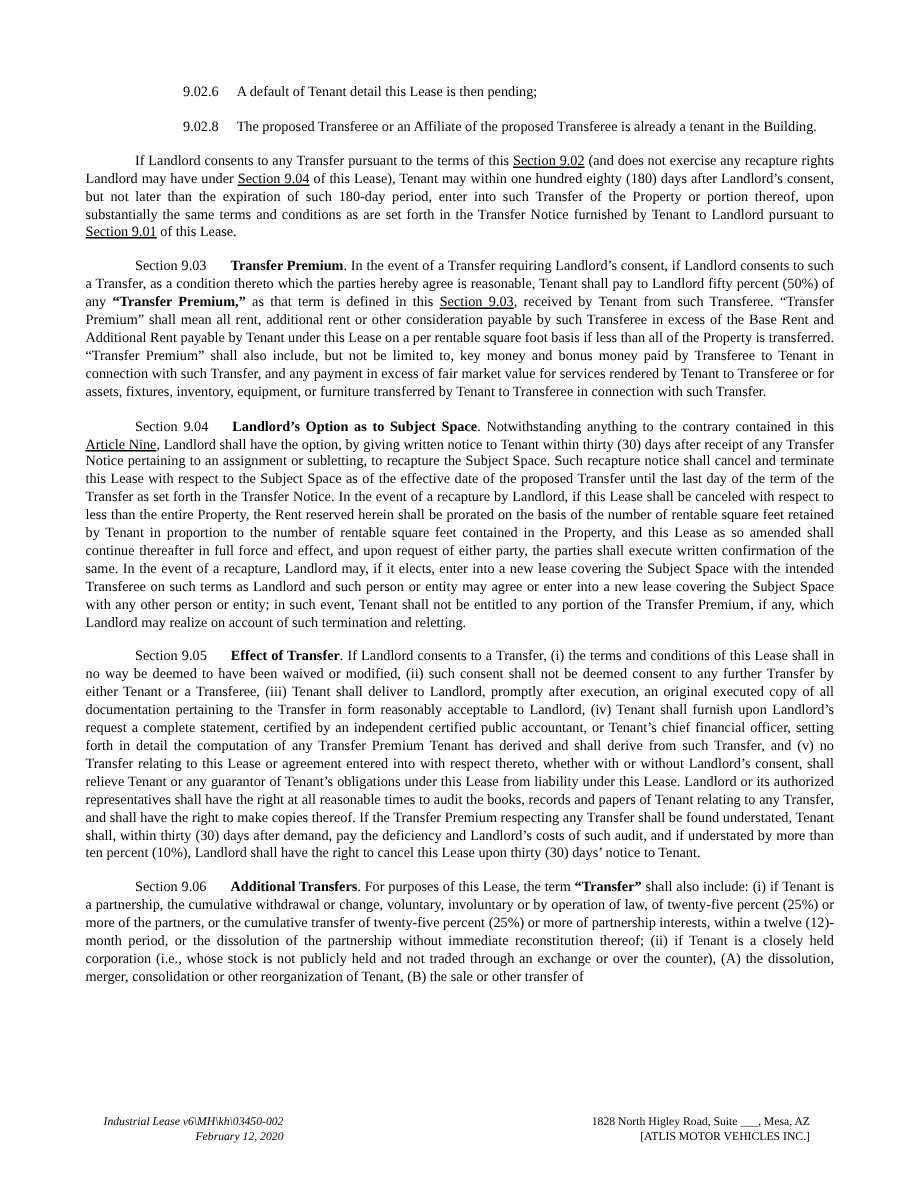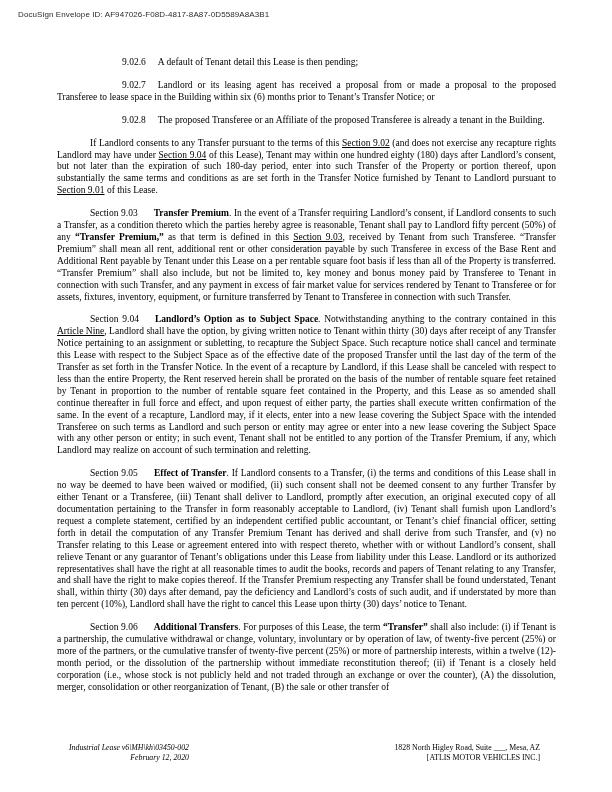--- a/index.html
+++ b/index.html
@@ -68,25 +68,23 @@
     width: 475px;
     text-align: center;
     font-size: 9.5px;
   }
 </style>
 </head>
 <body>
 
 <div class="page">
 
-  <div class="docusign-header">DocuSign Envelope ID: AF947026-F08D-4817-8A87-0D5589A8A3B1</div>
 
   <div class="doc-body">
       <p class="para sub"><span>9.02.6</span><span class="tab"></span><span>A default of Tenant detail this Lease is then pending;</span></p>
-      <p class="para sub"><span>9.02.7</span><span class="tab"></span><span>Landlord or its leasing agent has received a proposal from or made a proposal to the proposed Transferee to lease space in the Building within six (6) months prior to Tenant’s Transfer Notice; or</span></p>
       <p class="para sub"><span>9.02.8</span><span class="tab"></span><span>The proposed Transferee or an Affiliate of the proposed Transferee is already a tenant in the Building.</span></p>
       <p class="para indent"><span>If Landlord consents to any Transfer pursuant to the terms of this </span><span class="u">Section 9.02</span><span> (and does not exercise any recapture rights Landlord may have under </span><span class="u">Section 9.04</span><span> of this Lease), Tenant may within one hundred eighty (180) days after Landlord’s consent, but not later than the expiration of such 180-day period, enter into such Transfer of the Property or portion thereof, upon substantially the same terms and conditions as are set forth in the Transfer Notice furnished by Tenant to Landlord pursuant to </span><span class="u">Section 9.01</span><span> of this Lease.</span></p>
       <p class="para sect"><span>Section 9.03</span><span class="tab"></span><span class="b">Transfer Premium</span><span>.  In the event of a Transfer requiring Landlord’s consent, if Landlord consents to such a Transfer, as a condition thereto which the parties hereby agree is reasonable, Tenant shall pay to Landlord fifty percent (50%) of any </span><span class="b">“Transfer Premium,”</span><span> as that term is defined in this </span><span class="u">Section 9.03</span><span>, received by Tenant from such Transferee.  “Transfer Premium” shall mean all rent, additional rent or other consideration payable by such Transferee in excess of the Base Rent and Additional Rent payable by Tenant under this Lease on a per rentable square foot basis if less than all of the Property is transferred.  “Transfer Premium” shall also include, but not be limited to, key money and bonus money paid by Transferee to Tenant in connection with such Transfer, and any payment in excess of fair market value for services rendered by Tenant to Transferee or for assets, fixtures, inventory, equipment, or furniture transferred by Tenant to Transferee in connection with such Transfer.</span></p>
       <p class="para sect"><span>Section 9.04</span><span class="tab"></span><span class="b">Landlord’s Option as to Subject Space</span><span>.  Notwithstanding anything to the contrary contained in this </span><span class="u">Article Nine</span><span>, Landlord shall have the option, by giving written notice to Tenant within thirty (30) days after receipt of any Transfer Notice pertaining to an assignment or subletting, to recapture the Subject Space.  Such recapture notice shall cancel and terminate this Lease with respect to the Subject Space as of the effective date of the proposed Transfer until the last day of the term of the Transfer as set forth in the Transfer Notice.  In the event of a recapture by Landlord, if this Lease shall be canceled with respect to less than the entire Property, the Rent reserved herein shall be prorated on the basis of the number of rentable square feet retained by Tenant in proportion to the number of rentable square feet contained in the Property, and this Lease as so amended shall continue thereafter in full force and effect, and upon request of either party, the parties shall execute written confirmation of the same.  In the event of a recapture, Landlord may, if it elects, enter into a new lease covering the Subject Space with the intended Transferee on such terms as Landlord and such person or entity may agree or enter into a new lease covering the Subject Space with any other person or entity; in such event, Tenant shall not be entitled to any portion of the Transfer Premium, if any, which Landlord may realize on account of such termination and reletting.</span></p>
       <p class="para sect"><span>Section 9.05</span><span class="tab"></span><span class="b">Effect of Transfer</span><span>.  If Landlord consents to a Transfer, (i) the terms and conditions of this Lease shall in no way be deemed to have been waived or modified, (ii) such consent shall not be deemed consent to any further Transfer by either Tenant or a Transferee, (iii) Tenant shall deliver to Landlord, promptly after execution, an original executed copy of all documentation pertaining to the Transfer in form reasonably acceptable to Landlord, (iv) Tenant shall furnish upon Landlord’s request a complete statement, certified by an independent certified public accountant, or Tenant’s chief financial officer, setting forth in detail the computation of any Transfer Premium Tenant has derived and shall derive from such Transfer, and (v) no Transfer relating to this Lease or agreement entered into with respect thereto, whether with or without Landlord’s consent, shall relieve Tenant or any guarantor of Tenant’s obligations under this Lease from liability under this Lease.  Landlord or its authorized representatives shall have the right at all reasonable times to audit the books, records and papers of Tenant relating to any Transfer, and shall have the right to make copies thereof.  If the Transfer Premium respecting any Transfer shall be found understated, Tenant shall, within thirty (30) days after demand, pay the deficiency and Landlord’s costs of such audit, and if understated by more than ten percent (10%), Landlord shall have the right to cancel this Lease upon thirty (30) days’ notice to Tenant.</span></p>
       <p class="para sect"><span>Section 9.06</span><span class="tab"></span><span class="b">Additional Transfers</span><span>.  For purposes of this Lease, the term </span><span class="b">“Transfer”</span><span> shall also include:  (i) if Tenant is a partnership, the cumulative withdrawal or change, voluntary, involuntary or by operation of law, of twenty-five percent (25%) or more of the partners, or the cumulative transfer of twenty-five percent (25%) or more of partnership interests, within a twelve (12)-month period, or the dissolution of the partnership without immediate reconstitution thereof; (ii) if Tenant is a closely held corporation (i.e., whose stock is not publicly held and not traded through an exchange or over the counter), (A) the dissolution, merger, consolidation or other reorganization of Tenant, (B) the sale or other transfer of</span></p>
     </div>
 
   <div class="footer-left">
     <div>Industrial Lease v6\MH\kh\03450-002</div>

